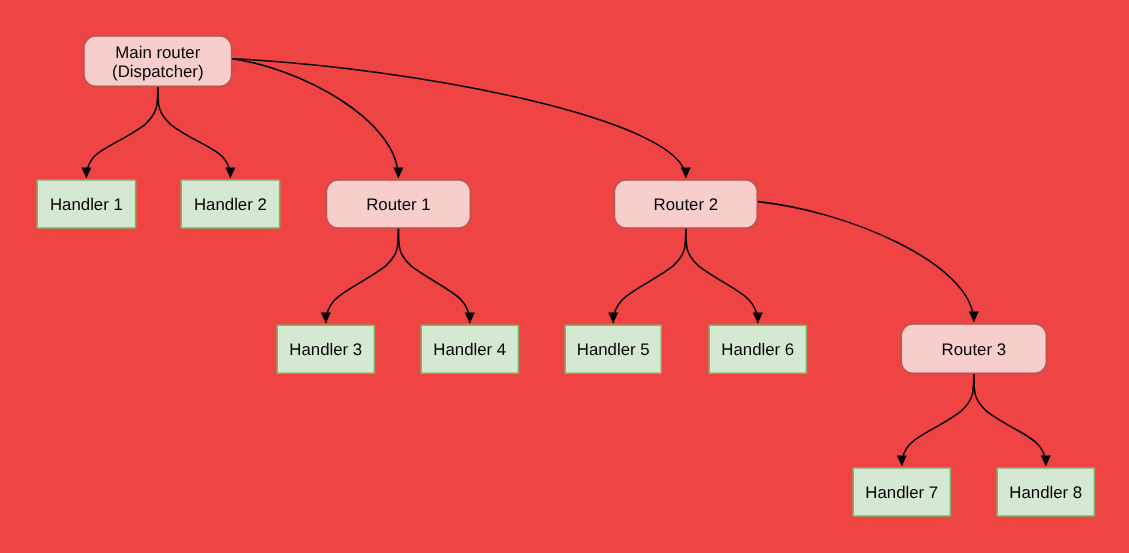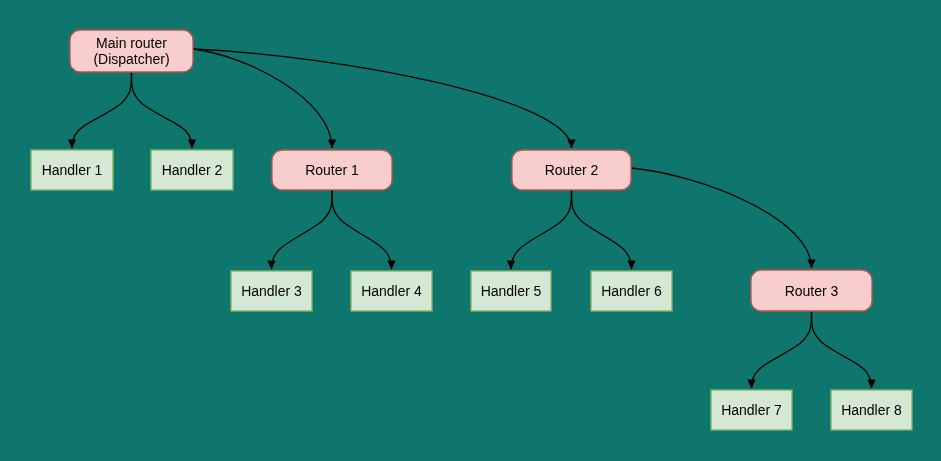--- a/index.html
+++ b/index.html
@@ -5,21 +5,21 @@
   html, body {
     margin: 0;
     padding: 0;
     background: #ffffff;
     font-family: "Liberation Sans", sans-serif;
   }
   .canvas {
     position: relative;
     width: 941px;
     height: 461px;
-    background: #0f766e;
+    background: #ef4444;
     overflow: hidden;
   }
   svg {
     display: block;
   }
   .node-label {
     font-family: "Liberation Sans", sans-serif;
     font-size: 14px;
   }
 </style>

